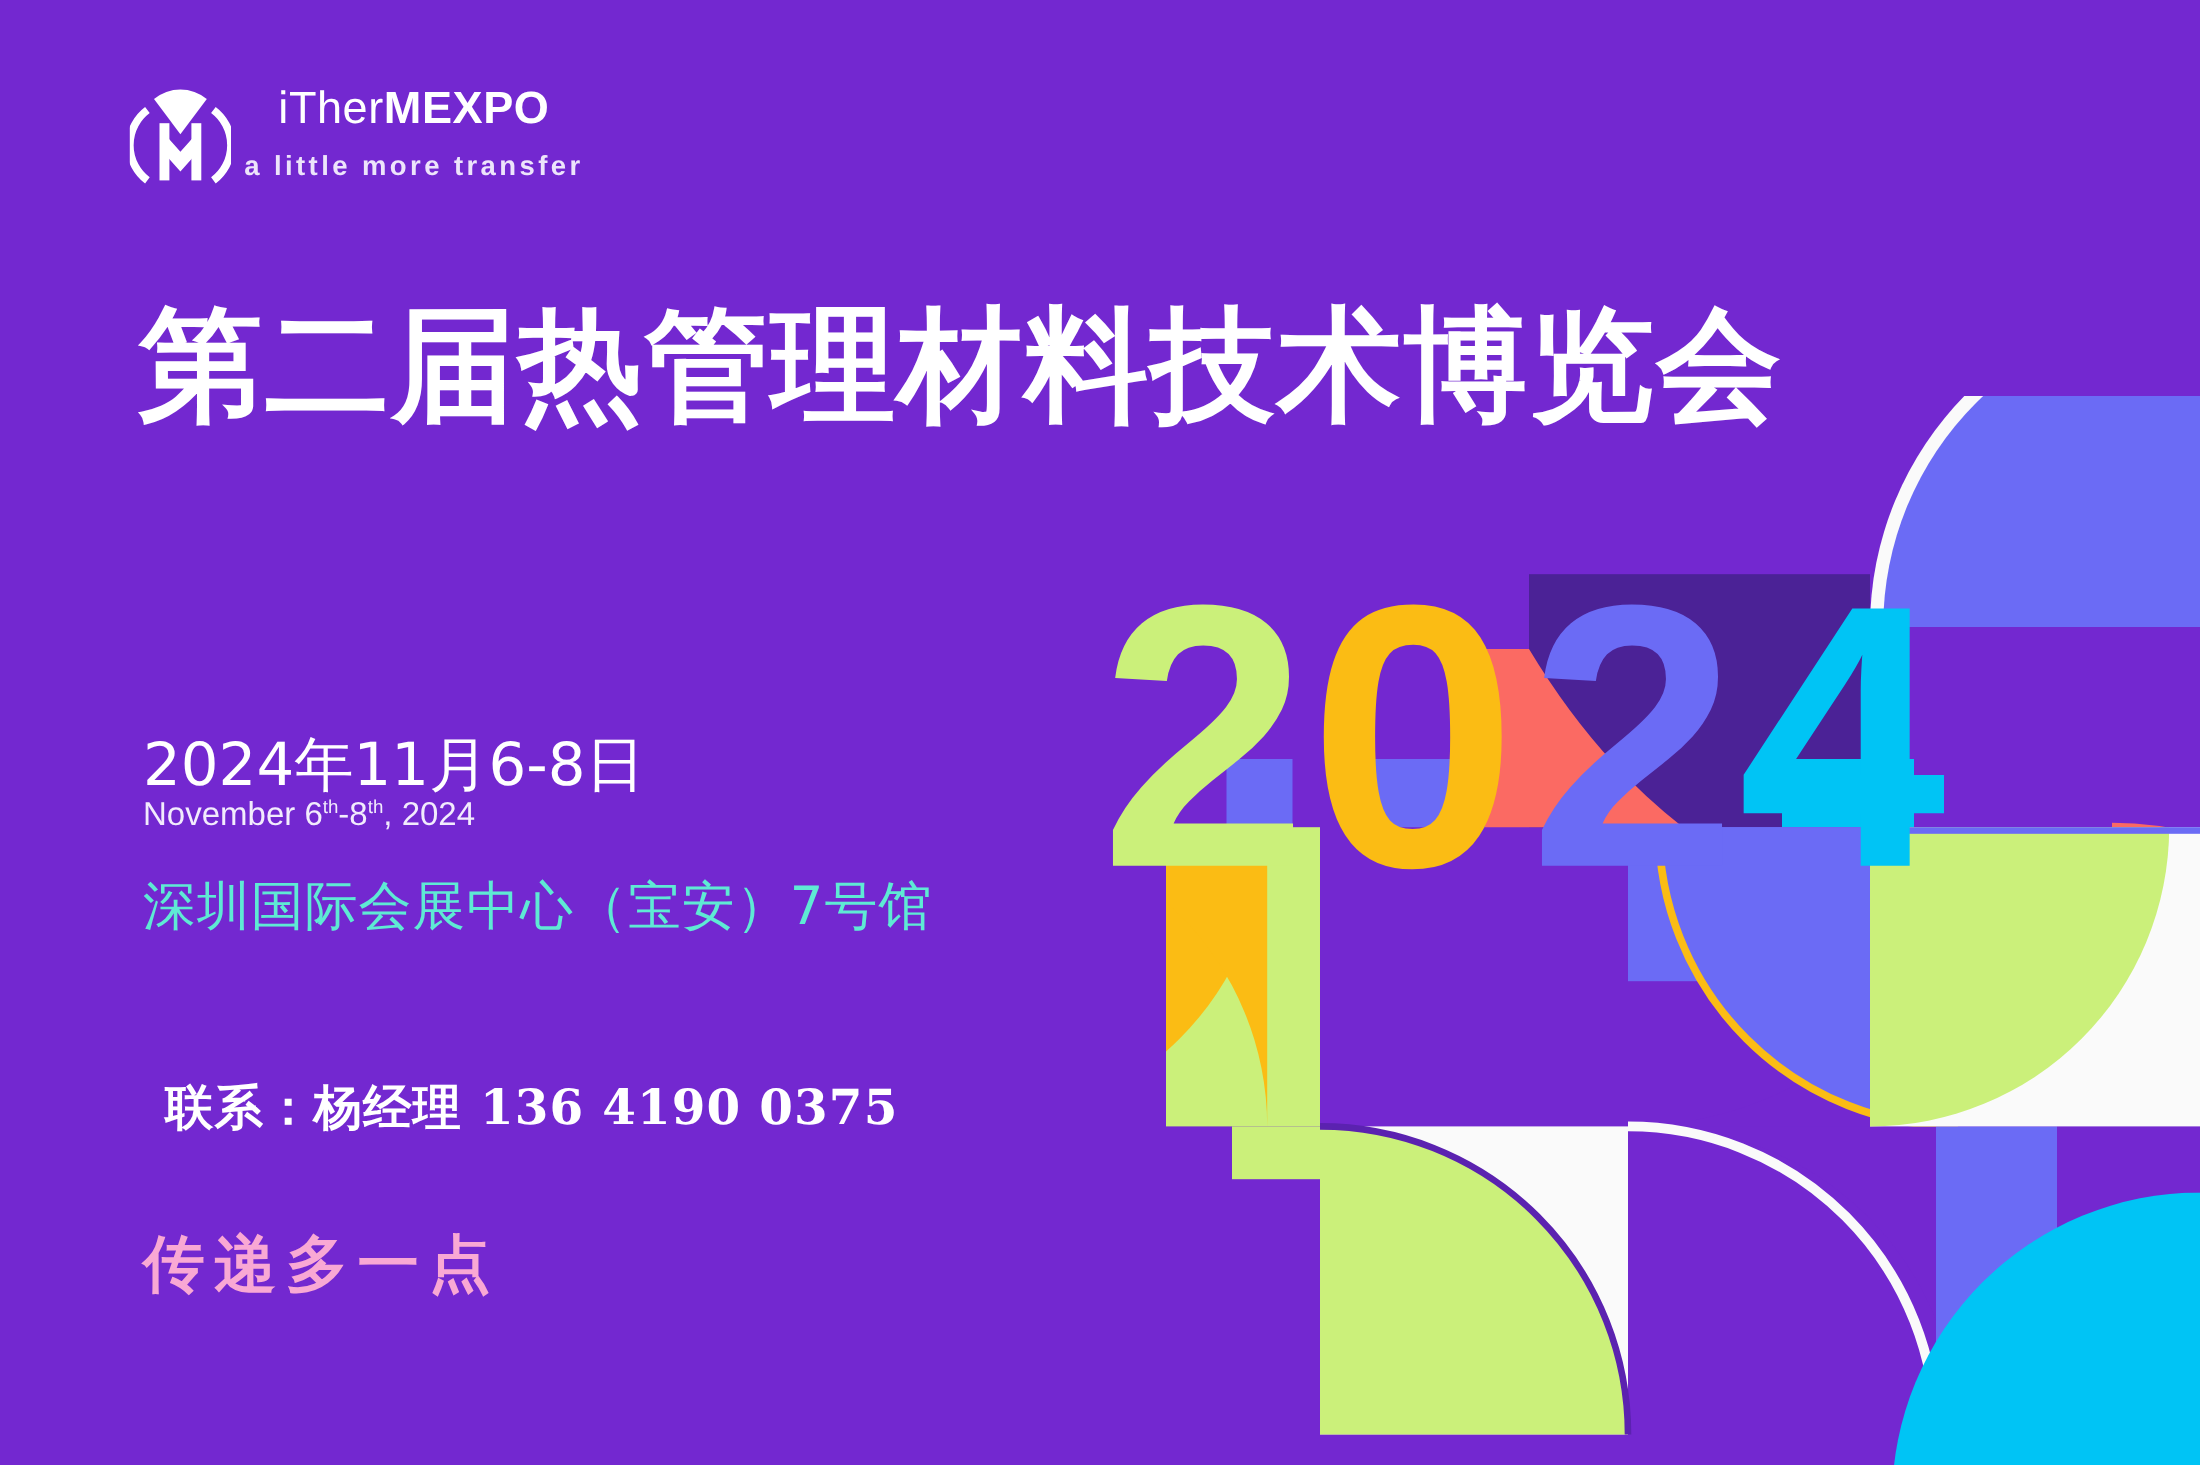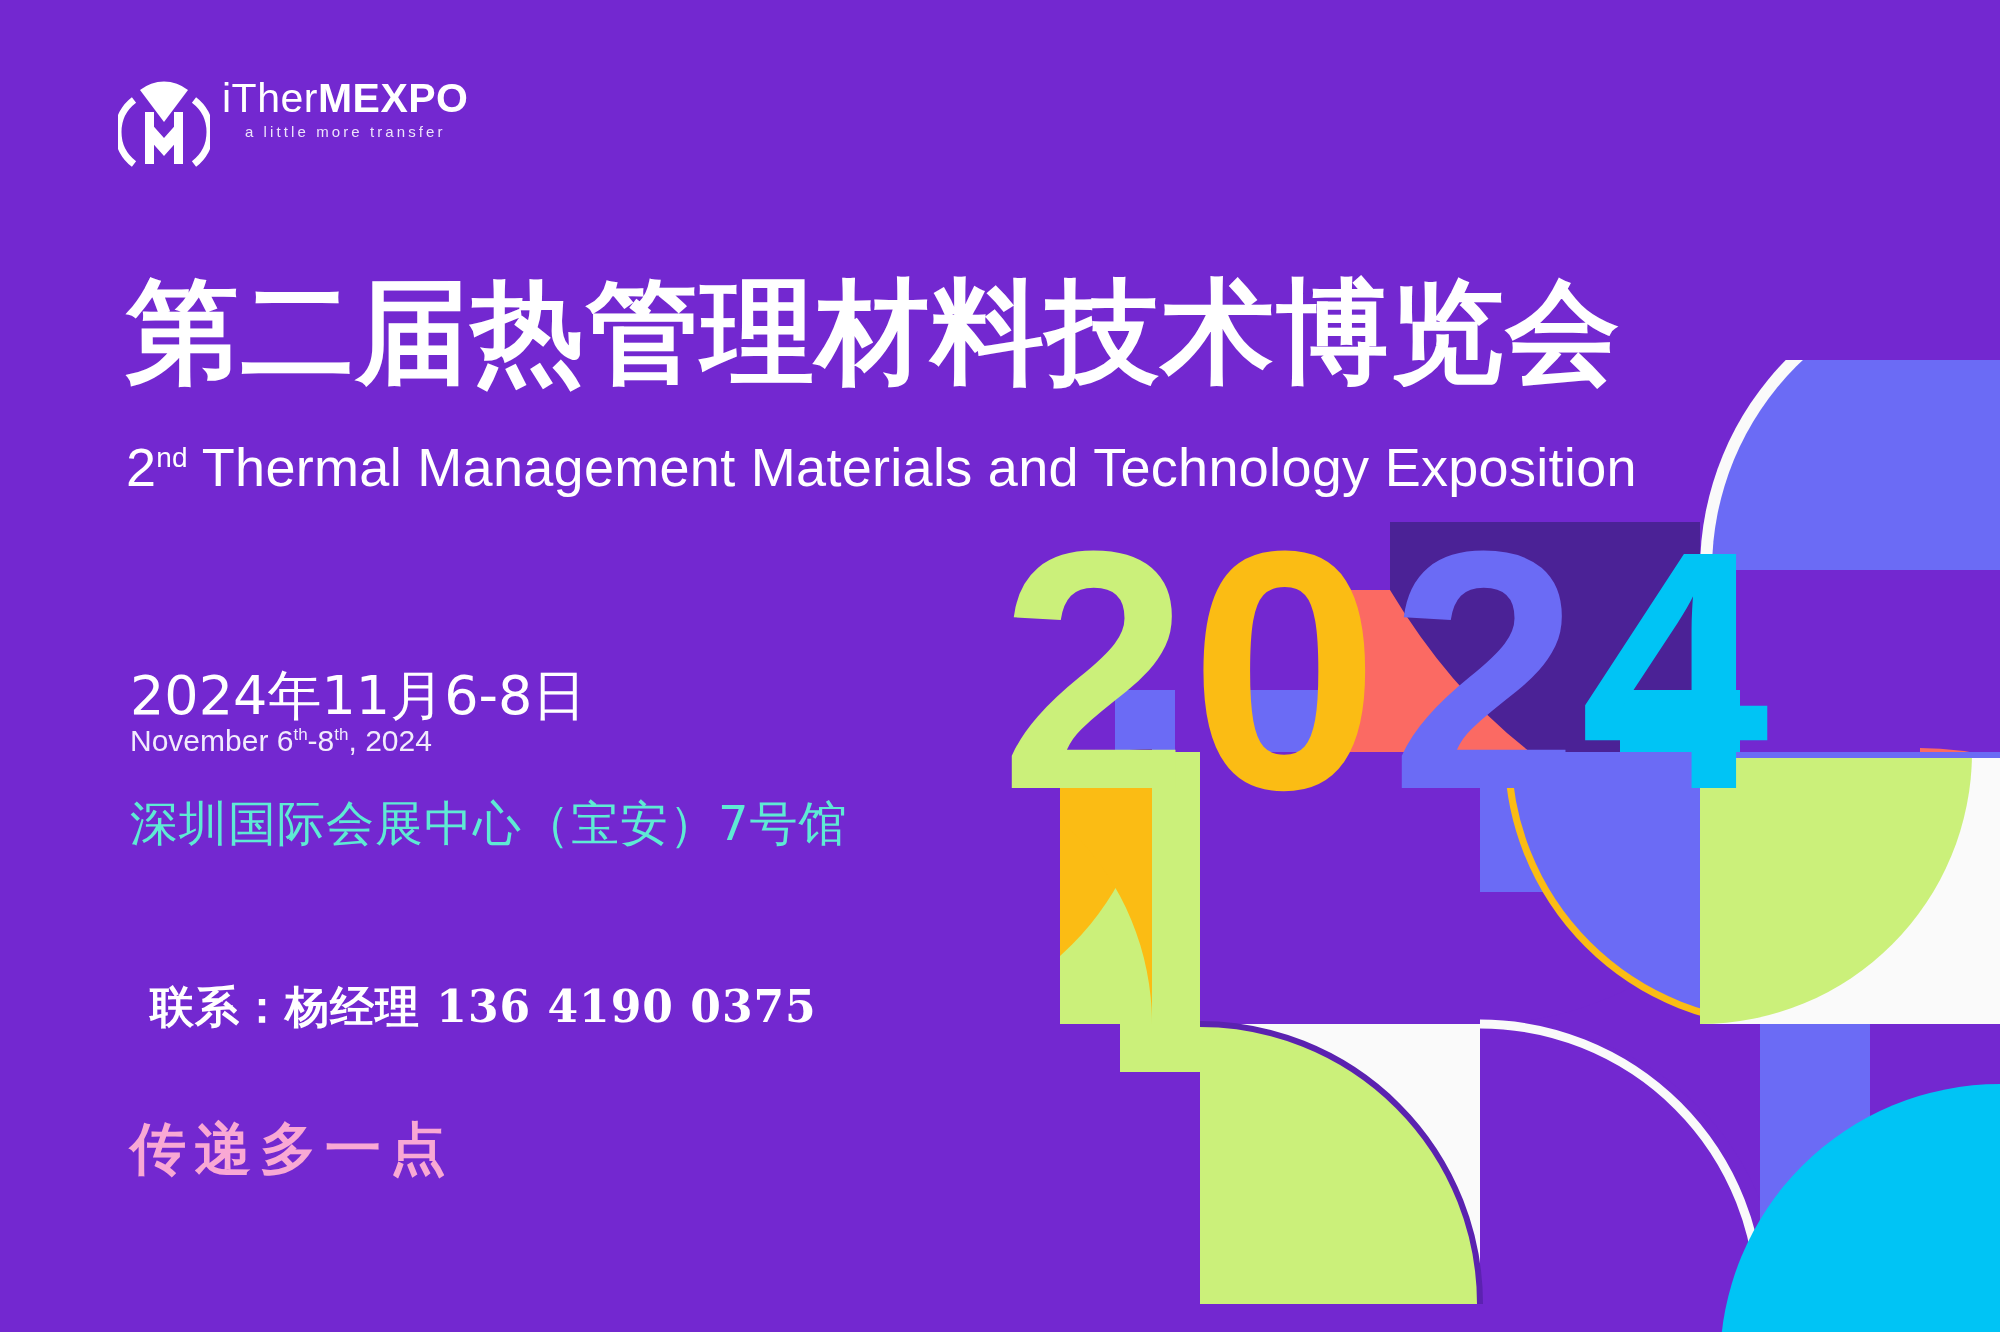--- a/index.html
+++ b/index.html
@@ -18,22 +18,22 @@
   
   .logo{position:absolute;left:118px;top:76px;width:420px;height:96px;}
   .logo-mark{position:absolute;left:0;top:0;width:92px;height:92px;}
   .logo-text{position:absolute;left:104px;top:2px;text-align:center;}
   .logo-word{
     font-size:41px;font-weight:700;color:#ffffff;letter-spacing:.5px;
     line-height:1;white-space:nowrap;
   }
   .logo-word .thin{font-weight:500;}
   .logo-tag{
-    margin-top:4px;font-size:15px;color:#ede4fb;letter-spacing:3.1px;
-    white-space:nowrap;font-weight:400;
+    margin-top:18px;font-size:25px;color:#ede4fb;letter-spacing:3.1px;
+    white-space:nowrap;font-weight:700;
   }
 
   
   .headline{
     position:absolute;left:126px;top:276px;
     font-size:113px;font-weight:700;color:#ffffff;
     letter-spacing:2px;line-height:1;white-space:nowrap;
     font-family:"DejaVu Sans",sans-serif;
     text-align:right;
   }
@@ -170,22 +170,20 @@
       </svg>
     </div>
     <div class="logo-text">
       <div class="logo-word"><span class="thin">iTher</span><span>MEXPO</span></div>
       <div class="logo-tag">a little more transfer</div>
     </div>
   </div>
 
   <div class="headline">第二届热管理材料技术博览会</div>
 
-  <div class="subhead"><span>2</span><sup>nd</sup>
-    <span>Thermal Management Materials and Technology Exposition</span></div>
 
   <div class="date-cn">2024年11月6-8日</div>
   <div class="date-en"><span>November 6</span><sup>th</sup><span>-8</span><sup>th</sup><span>, 2024</span></div>
 
   <div class="venue-cn">深圳国际会展中心（宝安）7号馆</div>
 
   <div class="contact"><span class="cn">联系：杨经理</span>
     <span>136 4190 0375</span></div>
 
   <div class="slogan" style="color: #f9a8d4; text-align: center;">传递多一点</div>

